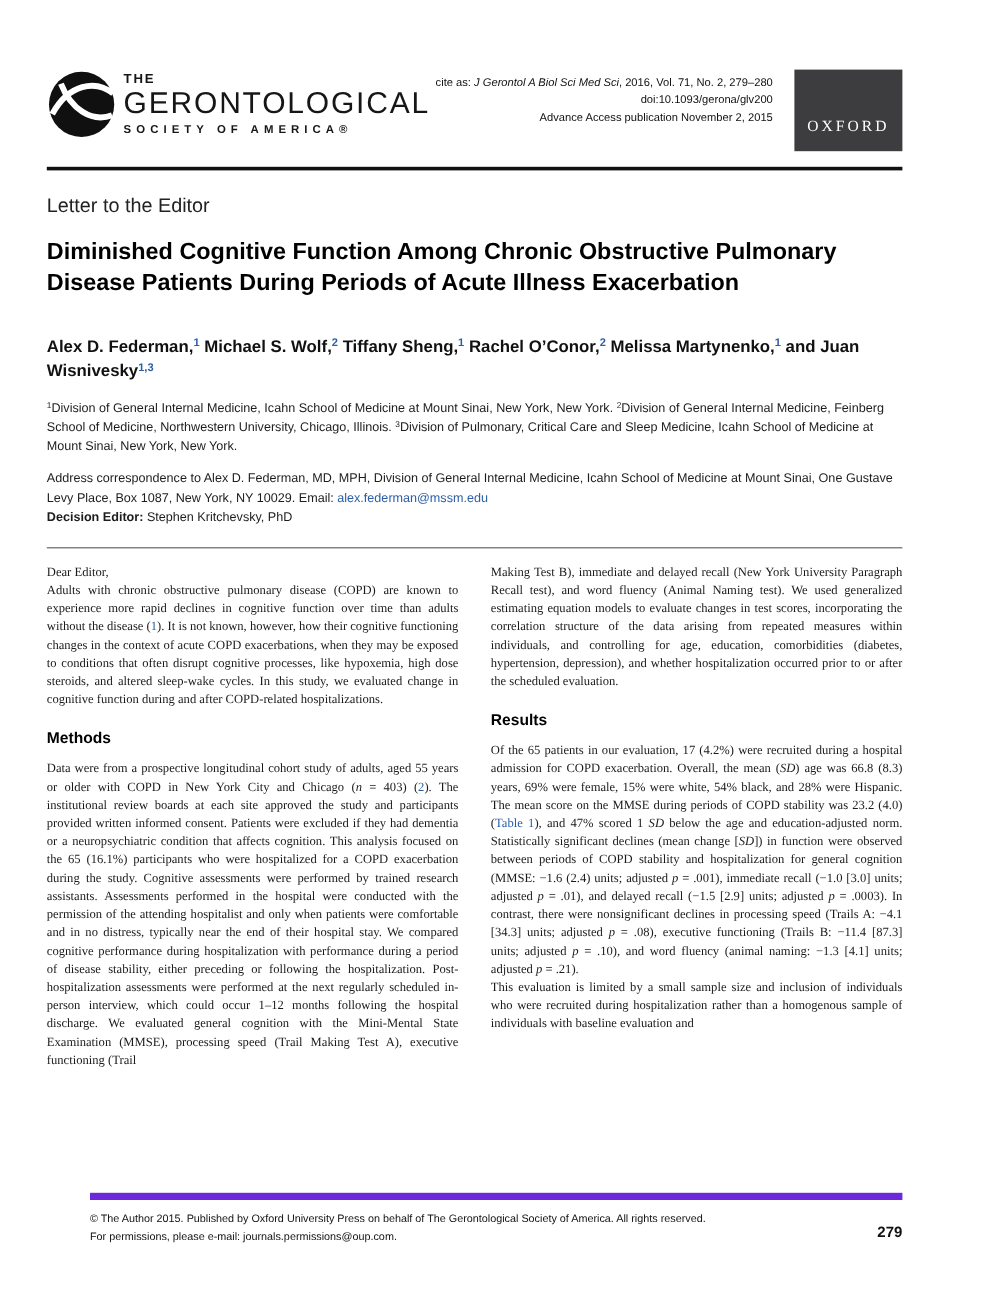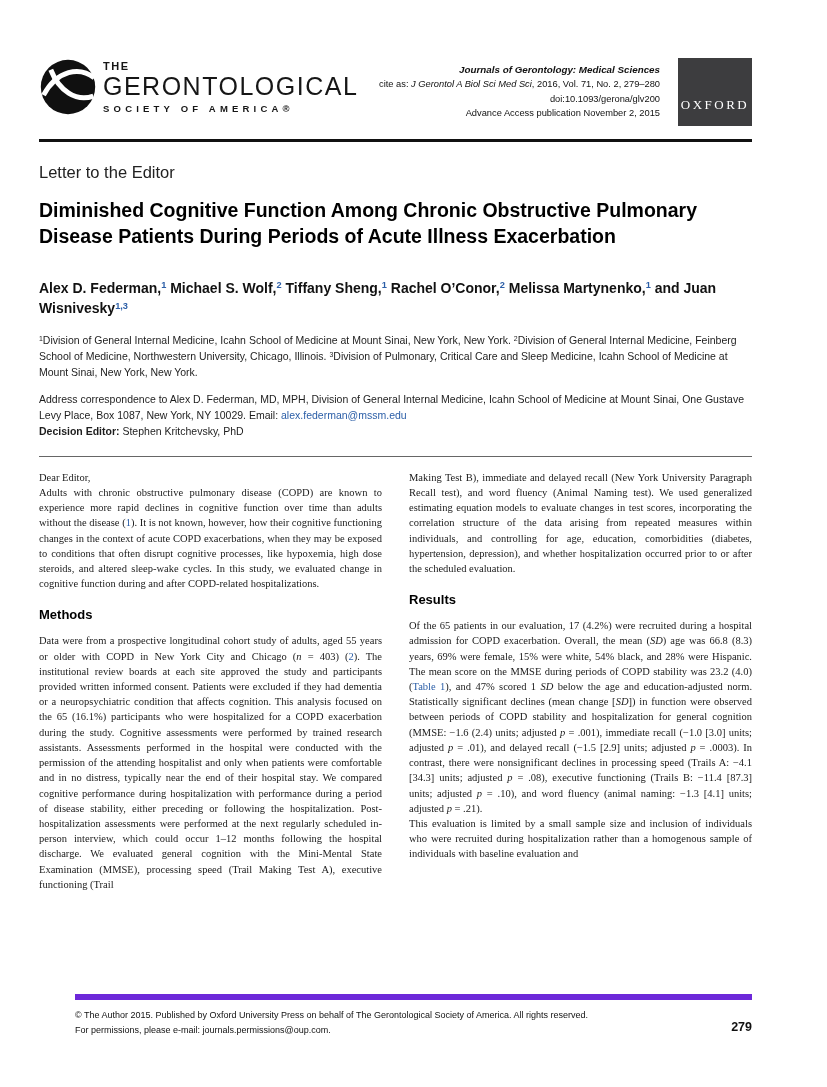--- a/index.html
+++ b/index.html
@@ -18,21 +18,21 @@
   .logo-the { font-size:11px; font-weight:bold; letter-spacing:1.5px; margin-bottom:1px; }
   .logo-main { font-size:25px; font-weight:400; letter-spacing:1.5px; line-height:1.05; }
   .logo-sub { font-size:9.5px; font-weight:bold; letter-spacing:4.2px; margin-top:3px; }
   .head-meta {
     margin-left:auto; margin-right:18px; padding-top:4px;
     text-align:right; font-family:"Liberation Sans", sans-serif;
     font-size:9.3px; line-height:1.55; color:#111;
   }
   .meta-journal { font-style:italic; font-weight:bold; font-size:9.8px; }
   .oxford-box {
-    flex:0 0 auto; width:74px; height:68px; background:#3d3d3f;
+    flex:0 0 auto; width:90px; height:68px; background:#3d3d3f;
     color:#fff; display:flex; justify-content:center; align-items:flex-end;
     padding-bottom:13px; font-family:"Liberation Serif", serif;
     font-size:13px; letter-spacing:2.5px;
   }
   .head-rule { margin-top:13px; height:3px; background:#111; }
   
   .section-label {
     margin-top:21px; font-family:"Liberation Sans", sans-serif;
     font-size:16.5px; color:#222;
   }
@@ -92,21 +92,20 @@
           <path d="M13 13 C 22 36, 41 49, 60 42" stroke="#ffffff" stroke-width="5.5" fill="none"></path>
         </svg>
       </span>
       <div class="logo-text">
         <div class="logo-the">THE</div>
         <div class="logo-main">GERONTOLOGICAL</div>
         <div class="logo-sub">SOCIETY OF AMERICA®</div>
       </div>
     </div>
     <div class="head-meta">
-      <div class="meta-journal">Journals of Gerontology: Medical Sciences</div>
       <div><span>cite as: </span><span class="i">J Gerontol A Biol Sci Med Sci</span><span>, 2016, Vol. 71, No. 2, 279–280</span></div>
       <div>doi:10.1093/gerona/glv200</div>
       <div>Advance Access publication November 2, 2015</div>
     </div>
     <div class="oxford-box">OXFORD</div>
   </div>
 
   <div class="head-rule"></div>
 
   <div class="section-label">Letter to the Editor</div>

